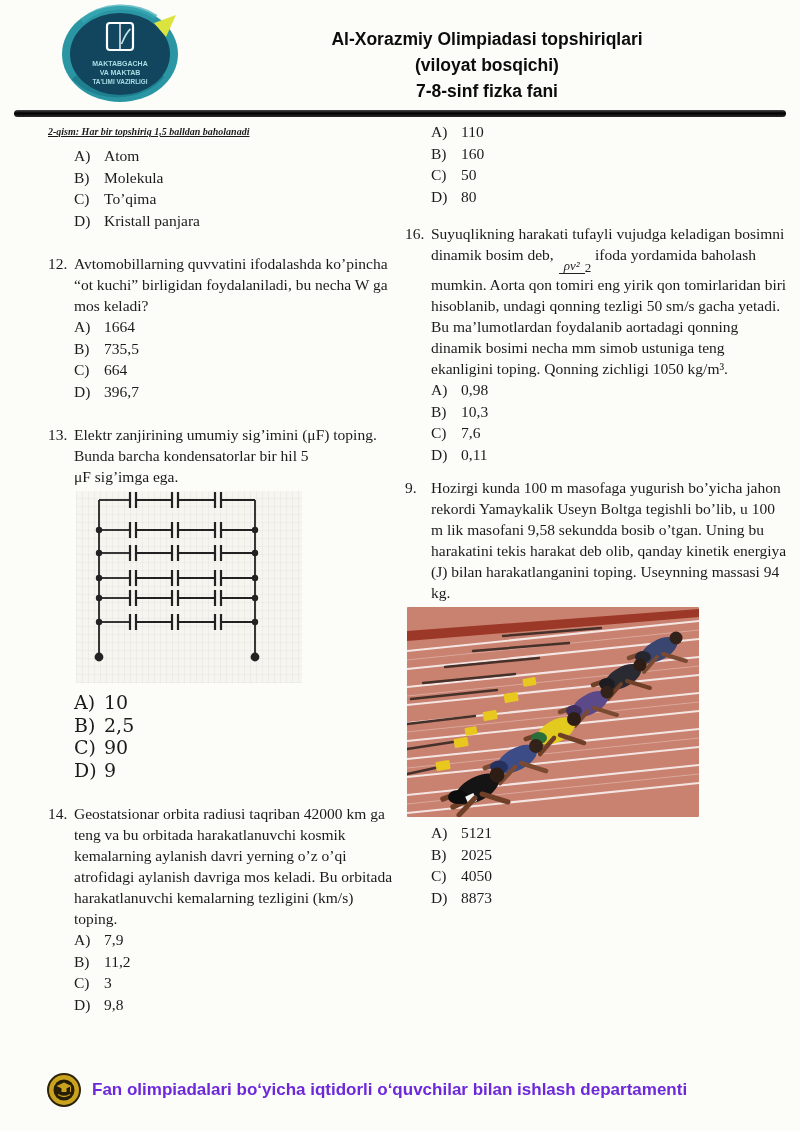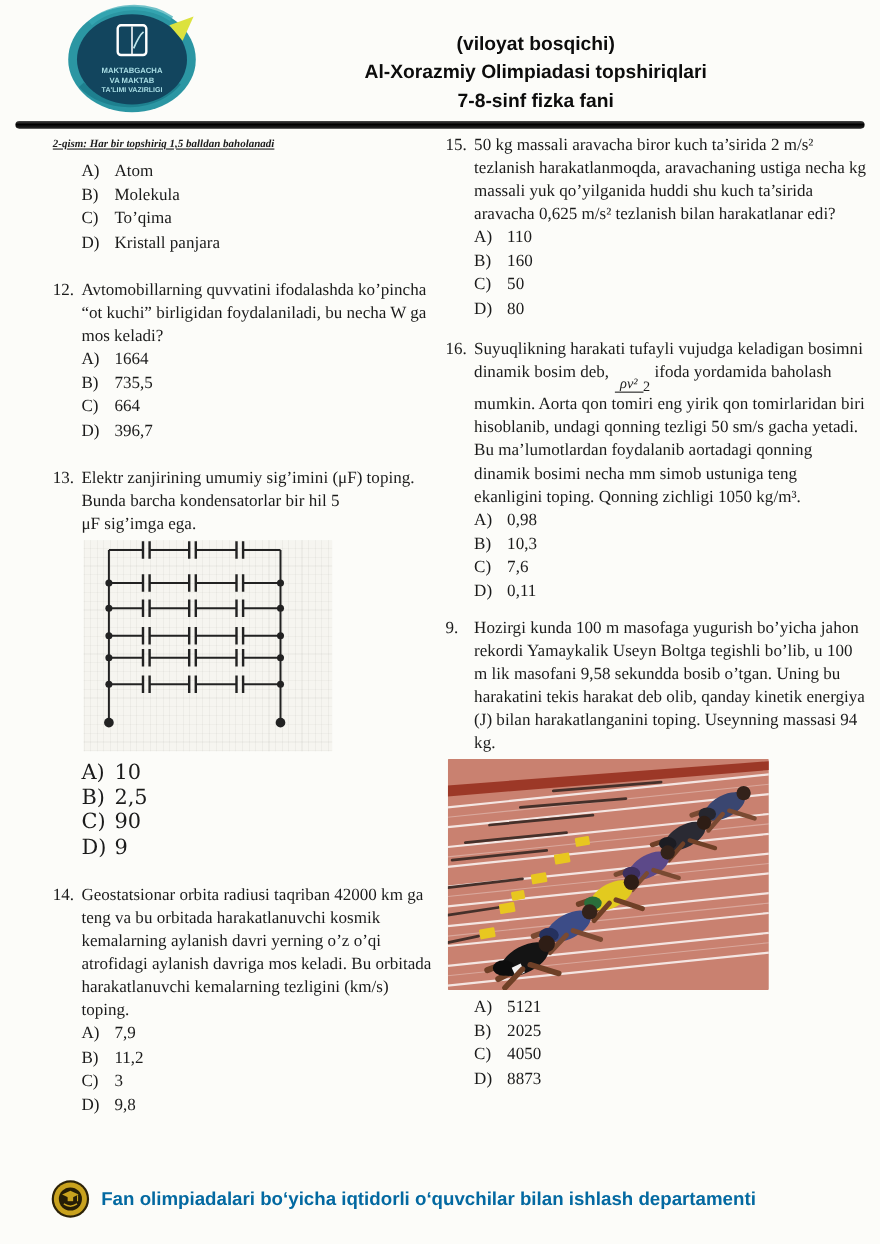--- a/index.html
+++ b/index.html
@@ -57,21 +57,21 @@
     background-color:#f6f5f0;
     background-image:
       repeating-linear-gradient(90deg, rgba(70,70,60,.05) 0 1px, transparent 1px 6px),
       repeating-linear-gradient(0deg,  rgba(70,70,60,.04) 0 1px, transparent 1px 8px);
   }
   .circuit-wrap { margin:4px 0 8px 28px; width:226px; height:192px; }
   .photo-wrap { margin:4px 0 5px 2px; width:292px; height:210px; overflow:hidden; border-radius:1px; }
   
   .footer {
     position:absolute; left:46px; top:1072px; display:flex; align-items:center; gap:10px;
-    font-family:"Liberation Sans", sans-serif; font-weight:bold; font-size:17px; color:#0369a1;
+    font-family:"Liberation Sans", sans-serif; font-weight:bold; font-size:17px; color:#6d28d9;
   }
 </style>
 </head>
 <body>
 
 <div class="page">
 
   <div class="header">
     <div class="logo-badge">
       <svg width="124" height="102" viewBox="0 0 124 102">
@@ -82,22 +82,22 @@
         <polygon points="96,20 118,12 108,34" fill="#dce23e"></polygon>
         <rect x="49" y="20" width="26" height="27" rx="3" fill="none" stroke="#ffffff" stroke-width="2.2"></rect>
         <line x1="62" y1="21" x2="62" y2="46" stroke="#ffffff" stroke-width="1.4"></line>
         <path d="M63.5,41 q5,-12 9,-15" stroke="#bfe5ea" stroke-width="1.6" fill="none"></path>
         <text x="62" y="63" text-anchor="middle" font-family="Liberation Sans, sans-serif" font-size="7" font-weight="bold" fill="#a8dde4">MAKTABGACHA</text>
         <text x="62" y="72" text-anchor="middle" font-family="Liberation Sans, sans-serif" font-size="7" font-weight="bold" fill="#a8dde4">VA MAKTAB</text>
         <text x="62" y="81" text-anchor="middle" font-family="Liberation Sans, sans-serif" font-size="6.4" font-weight="bold" fill="#a8dde4">TA'LIMI VAZIRLIGI</text>
       </svg>
     </div>
     <div class="title-block">
+      <div>Al-Xorazmiy Olimpiadasi topshiriqlari</div>
       <div>(viloyat bosqichi)</div>
-      <div>Al-Xorazmiy Olimpiadasi topshiriqlari</div>
       <div>7-8-sinf fizka fani</div>
     </div>
     <div class="top-rule"></div>
   </div>
 
   <div class="content">
 
     <div class="col-left">
 
       <div class="section-heading"><span class="u">2-qism: Har bir topshiriq 1,5 balldan baholanadi</span></div>
@@ -237,24 +237,20 @@
               <span>9,8</span>
             </div>
         </div>
       </div>
 
     </div>
 
     <div class="col-right">
 
       <div class="q q-15">
-        <div class="q-head">
-          <span class="q-num">15.</span>
-          <span class="q-body">50 kg massali aravacha biror kuch ta’sirida 2 m/s² tezlanish harakatlanmoqda, aravachaning ustiga necha kg massali yuk qo’yilganida huddi shu kuch ta’sirida aravacha 0,625 m/s² tezlanish bilan harakatlanar edi?</span>
-        </div>
         <div class="opts">
           <div class="opt">
               <span class="opt-letter">A)</span>
               <span>110</span>
             </div>
           <div class="opt">
               <span class="opt-letter">B)</span>
               <span>160</span>
             </div>
           <div class="opt">

